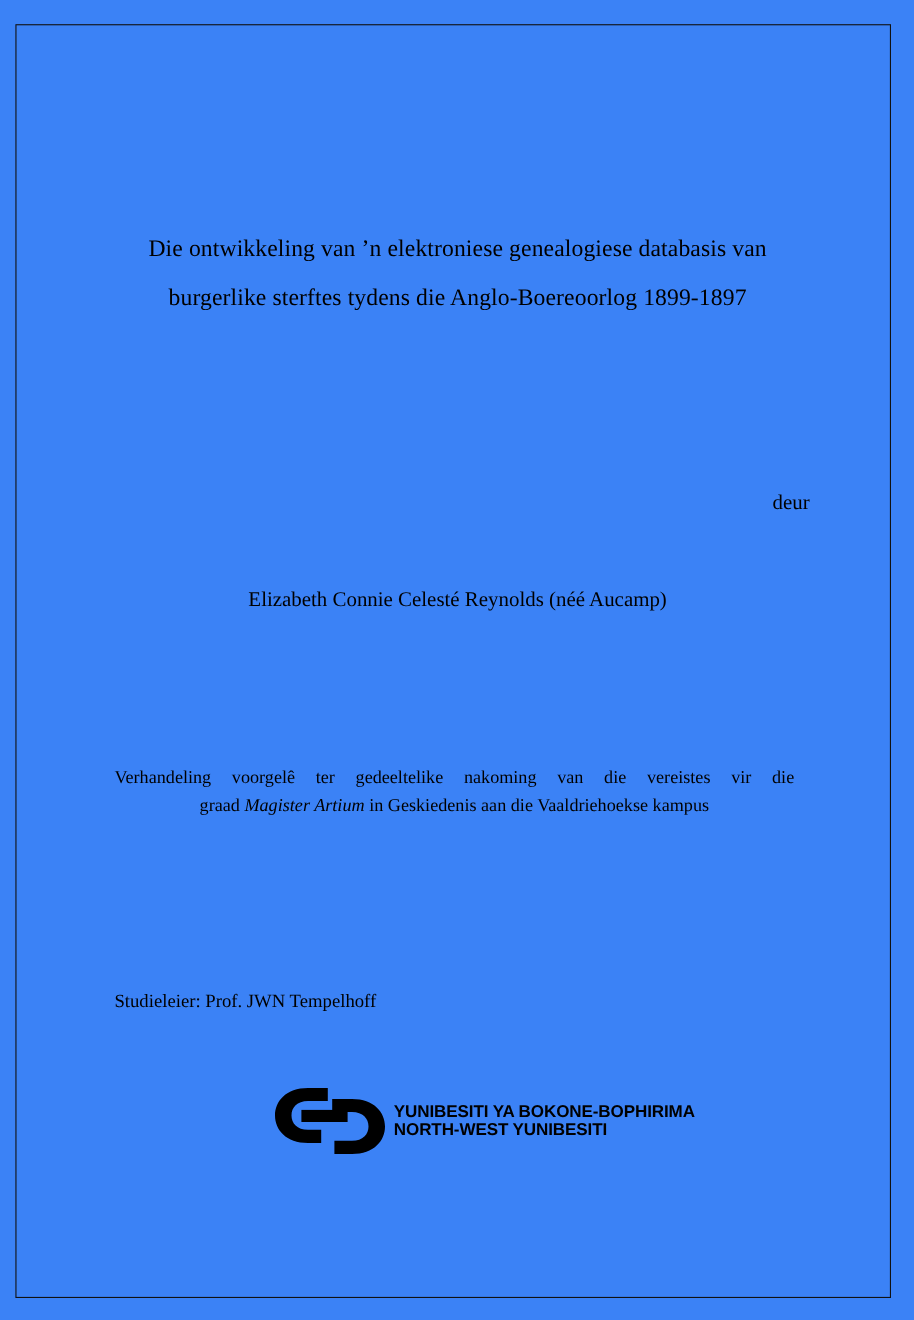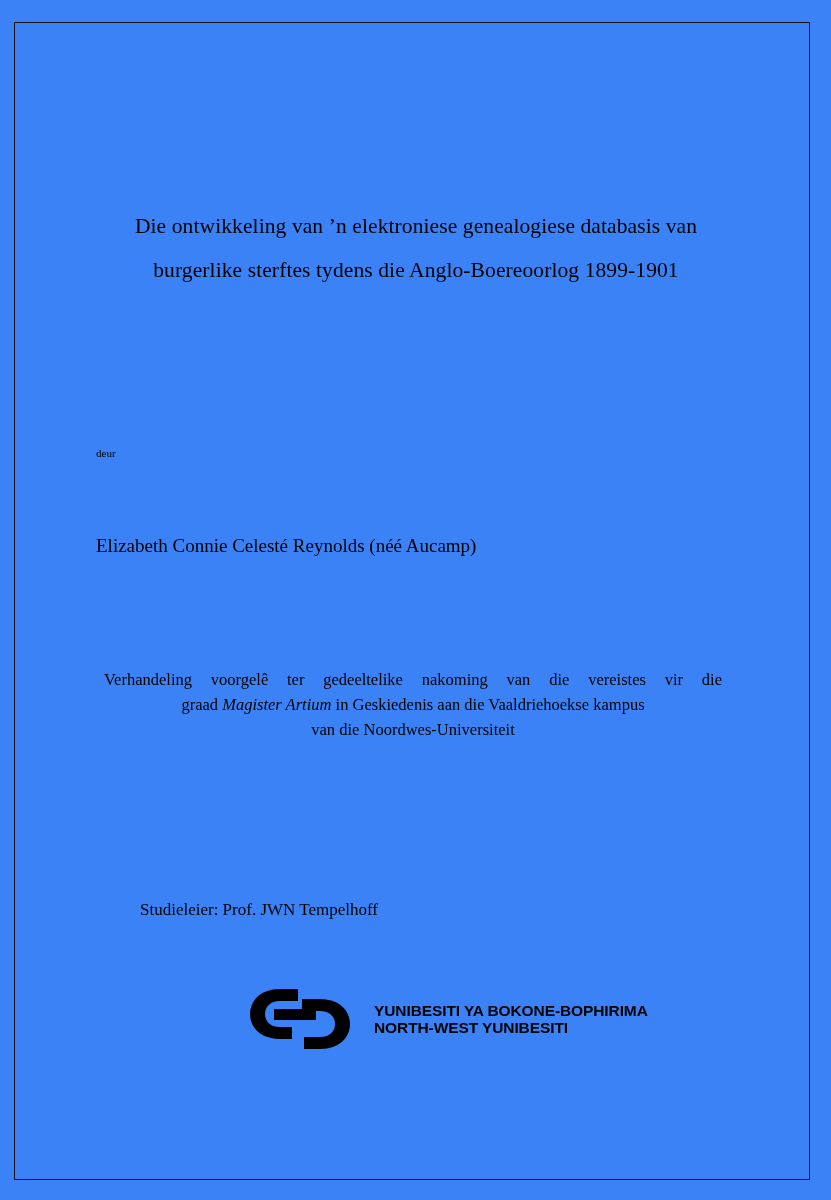--- a/index.html
+++ b/index.html
@@ -51,34 +51,34 @@
   }
   .title-line {
     display: block;
     white-space: nowrap;
   }
   .byline-label {
     position: absolute;
     top: 425px;
     left: 0;
     width: 640px;
-    text-align: left;
-    font-size: 11px;
+    text-align: right;
+    font-size: 19px;
   }
   .author {
     position: absolute;
     top: 513px;
     left: 0;
     width: 640px;
-    text-align: left;
+    text-align: center;
     font-size: 19px;
   }
   .statement {
     position: absolute;
-    top: 645px;
+    top: 672px;
     left: 8px;
     width: 618px;
     font-size: 16.5px;
     line-height: 25px;
     text-align: justify;
   }
   .statement .just-line {
     display: block;
     text-align: justify;
     text-align-last: justify;
@@ -91,35 +91,34 @@
   .statement i {
     font-style: italic;
   }
   .supervisor-block {
     position: absolute;
     top: 875px;
     left: 8px;
     width: 600px;
     font-size: 17px;
     line-height: 26px;
-    margin-left: 36px;
   }
   .supervisor-line, .date-line {
     display: block;
     white-space: nowrap;
   }
   .logo-block {
     position: absolute;
     top: 957px;
     left: 150px;
     width: 420px;
     height: 80px;
     display: flex;
     align-items: center;
-    gap: 20px;
+    gap: 4px;
   }
   .logo-mark {
     width: 108px;
     height: 72px;
     flex: 0 0 auto;
     position: relative;
   }
   .logo-text {
     font-family: "Liberation Sans", sans-serif;
     font-size: 15.5px;
@@ -135,31 +134,30 @@
 </head>
 <body>
 
 <div class="page">
   <div class="page-border"></div>
 
   <div class="content">
 
     <div class="title-block">
       <span class="title-line">Die ontwikkeling van ’n elektroniese genealogiese databasis van</span>
-      <span class="title-line">burgerlike sterftes tydens die Anglo-Boereoorlog 1899-1901</span>
+      <span class="title-line">burgerlike sterftes tydens die Anglo-Boereoorlog 1899-1897</span>
     </div>
 
     <div class="byline-label">deur</div>
 
     <div class="author">Elizabeth Connie Celesté Reynolds (néé Aucamp)</div>
 
     <div class="statement">
       <span class="just-line">Verhandeling voorgelê ter gedeeltelike nakoming van die vereistes vir die</span>
       <span class="flow">graad <i>Magister Artium</i> in Geskiedenis aan die Vaaldriehoekse kampus</span>
-      <span class="flow">van die Noordwes-Universiteit</span>
     </div>
 
     <div class="supervisor-block">
       <span class="supervisor-line">Studieleier: Prof. JWN Tempelhoff</span>
     </div>
 
     <div class="logo-block">
       <div class="logo-mark">
         <svg viewBox="0 0 108 72" width="108" height="72" aria-hidden="true">
           <path d="M34 6 C14 6 4 18 4 31 C4 44 14 56 34 56 L46 56 L46 44 L34 44 C24 44 19 38 19 31 C19 24 24 18 34 18 L52 18 L52 6 Z" fill="#000000"></path>

